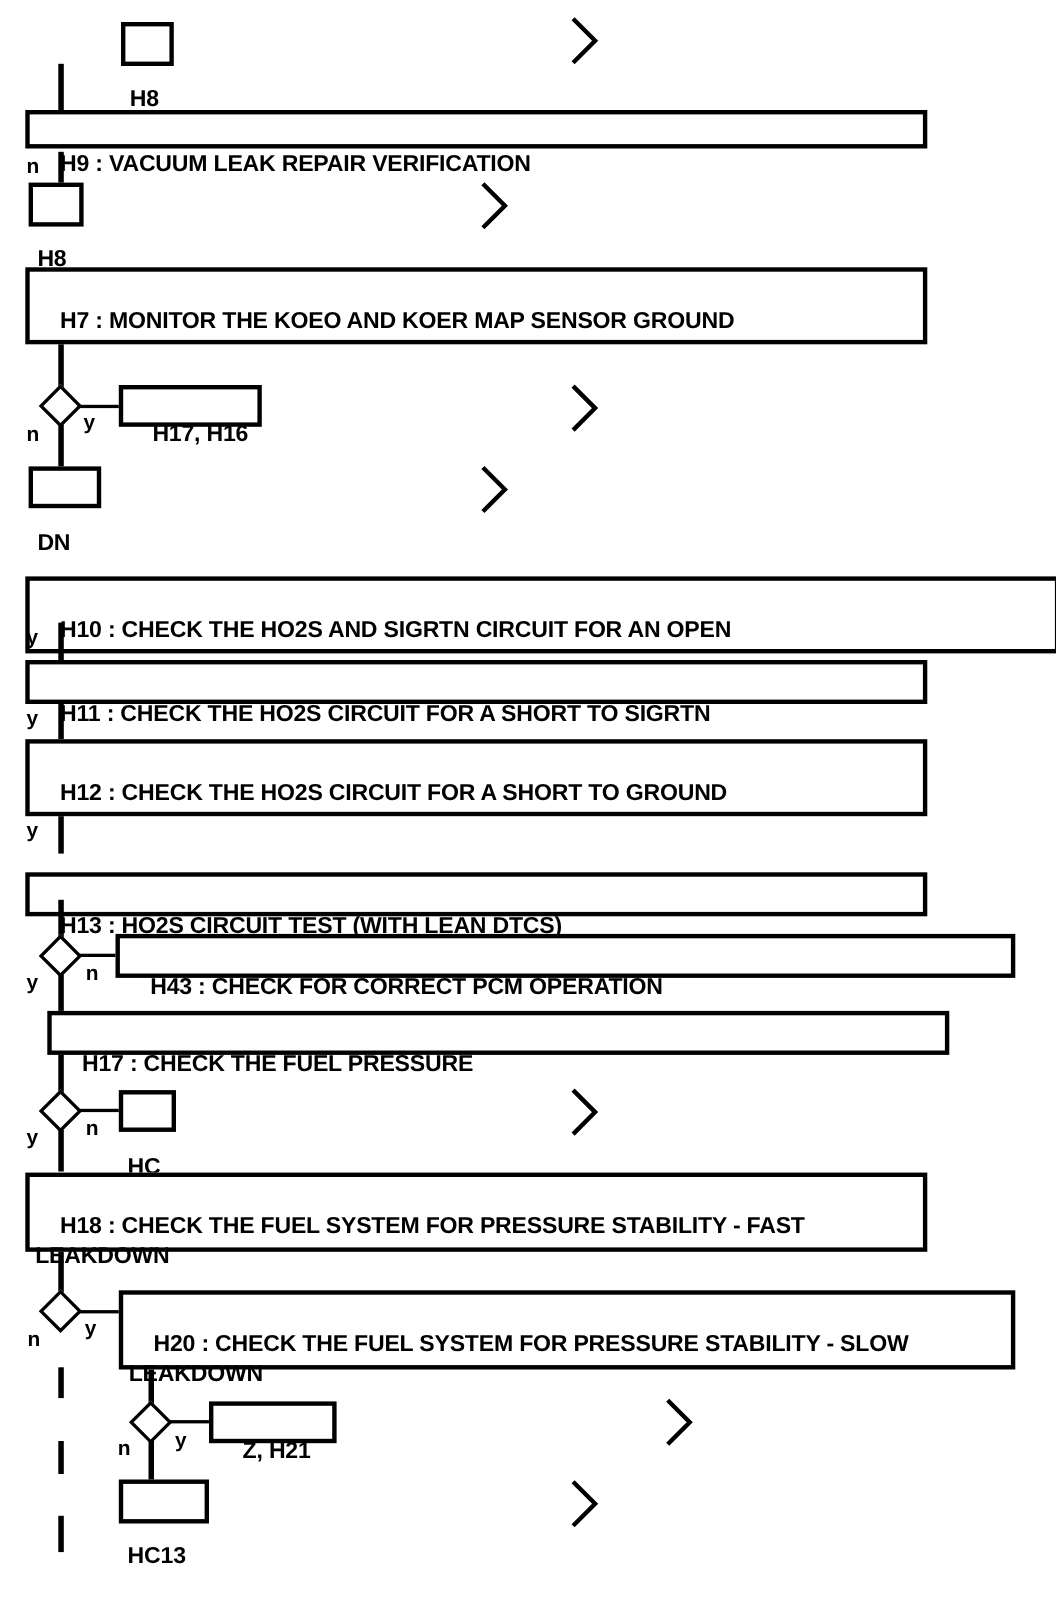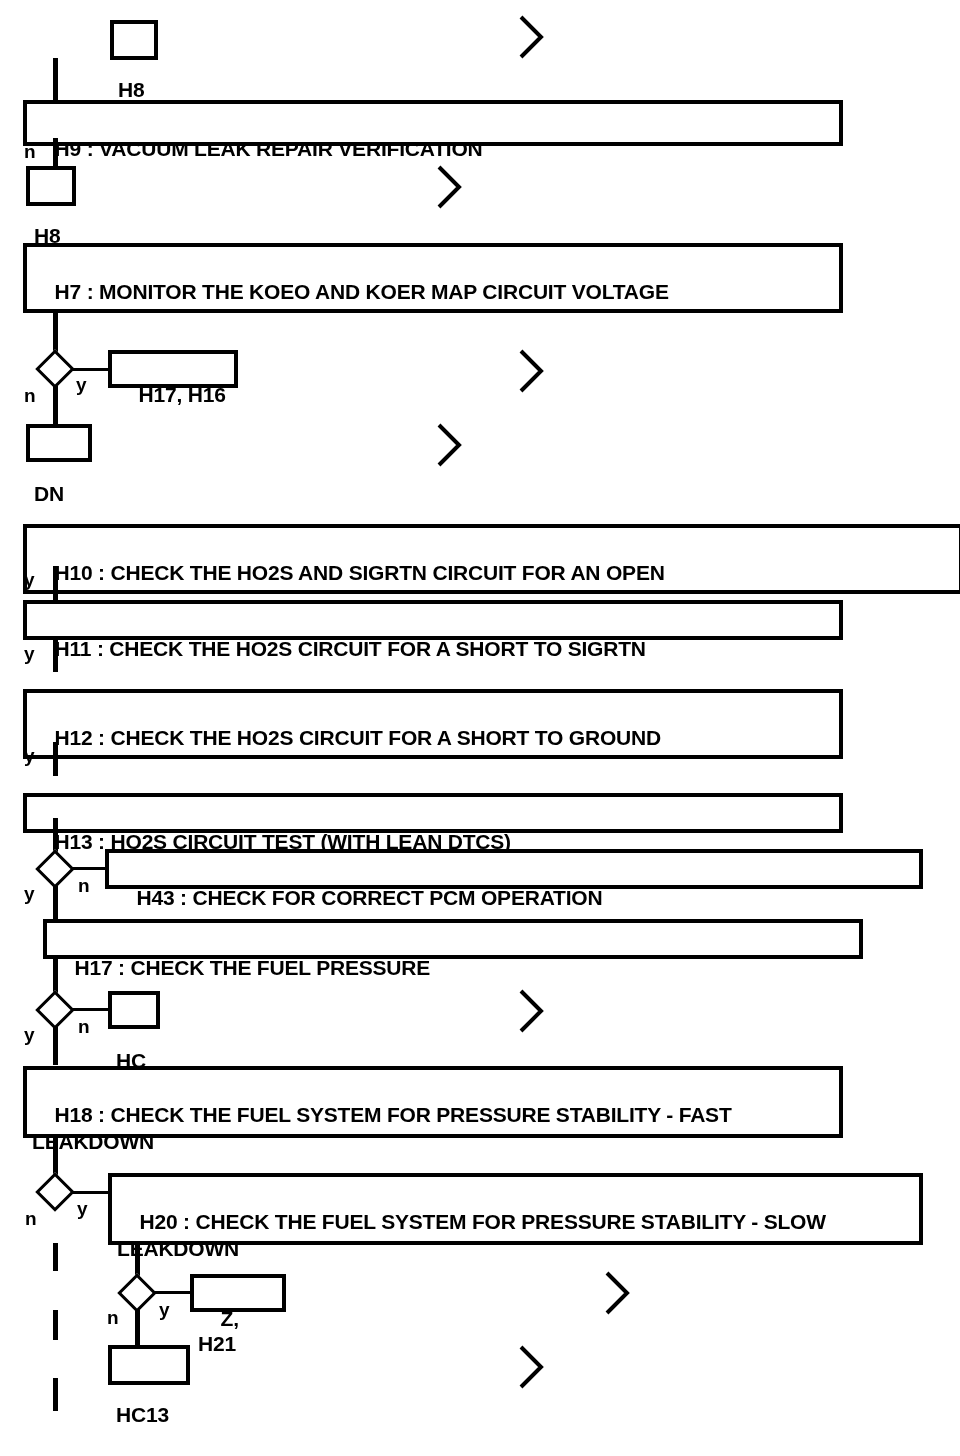--- a/index.html
+++ b/index.html
@@ -92,39 +92,39 @@
   </div>
 
   <div class="chev" style="left:516px; top:14px;">
     <svg width="30" height="46" viewBox="0 0 30 46">
         <path d="M5 3 L25 23 L5 43" fill="none" stroke="#000" stroke-width="4"></path>
       </svg>
   </div>
 
   <div class="vline" style="left:53px; top:58px; height:46px;"></div>
 
-  <div class="box" style="left:23px; top:100px; width:820px; height:46px;">
+  <div class="box" style="left:23px; top:100px; width:820px; height:35px;">
     <span>H9 : VACUUM LEAK REPAIR VERIFICATION</span>
   </div>
 
   <div class="blabel" style="left:24px; top:142px;">n</div>
   <div class="vline" style="left:53px; top:138px; height:30px;"></div>
 
   <div class="box tag" style="left:26px; top:166px; width:50px; height:40px;">
     <span>H8</span>
   </div>
 
   <div class="chev" style="left:434px; top:164px;">
     <svg width="30" height="46" viewBox="0 0 30 46">
         <path d="M5 3 L25 23 L5 43" fill="none" stroke="#000" stroke-width="4"></path>
       </svg>
   </div>
 
   <div class="box" style="left:23px; top:243px; width:820px; height:70px;">
-    <span>H7 : MONITOR THE KOEO AND KOER MAP CIRCUIT VOLTAGE</span>
+    <span>H7 : MONITOR THE KOEO AND KOER MAP SENSOR GROUND</span>
   </div>
 
   <div class="vline" style="left:53px; top:313px; height:40px;"></div>
   <div class="diamond" style="left:41px; top:355px;"></div>
 
   <div class="hline" style="left:72px; top:368px; width:38px;"></div>
   <div class="blabel" style="left:76px; top:375px;">y</div>
   <div class="box tag" style="left:108px; top:350px; width:130px; height:38px;">
     <span>H17, H16</span>
   </div>
@@ -152,21 +152,21 @@
   </div>
   <div class="blabel" style="left:24px; top:570px;">y</div>
   <div class="vline" style="left:53px; top:566px; height:34px;"></div>
 
   <div class="box" style="left:23px; top:600px; width:820px; height:40px;">
     <span>H11 : CHECK THE HO2S CIRCUIT FOR A SHORT TO SIGRTN</span>
   </div>
   <div class="blabel" style="left:24px; top:644px;">y</div>
   <div class="vline" style="left:53px; top:640px; height:32px;"></div>
 
-  <div class="box" style="left:23px; top:689px; width:820px; height:70px;">
+  <div class="box" style="left:23px; top:672px; width:820px; height:70px;">
     <span>H12 : CHECK THE HO2S CIRCUIT FOR A SHORT TO GROUND</span>
   </div>
   <div class="blabel" style="left:24px; top:746px;">y</div>
   <div class="vline" style="left:53px; top:742px; height:34px;"></div>
 
   <div class="box" style="left:23px; top:778px; width:820px; height:40px;margin-top:15px;">
     <span>H13 : HO2S CIRCUIT TEST (WITH LEAN DTCS)</span>
   </div>
 
   <div class="vline" style="left:53px; top:818px; height:35px;"></div>
@@ -219,21 +219,21 @@
   <div class="blabel" style="left:25px; top:1209px;">n</div>
   <div class="dash" style="left:53px; top:1243px; height:28px;"></div>
   <div class="dash" style="left:53px; top:1310px; height:30px;"></div>
   <div class="dash" style="left:53px; top:1378px; height:33px;"></div>
 
   <div class="vline" style="left:135px; top:1245px; height:33px;"></div>
   <div class="diamond" style="left:123px; top:1279px;"></div>
 
   <div class="hline" style="left:154px; top:1291px; width:38px;"></div>
   <div class="blabel" style="left:159px; top:1300px;">y</div>
-  <div class="box tag" style="left:190px; top:1274px; width:96px; height:38px;">
+  <div class="box tag" style="left:190px; top:1274px; width:116px; height:38px;">
     <span>Z, H21</span>
   </div>
 
   <div class="vline" style="left:135px; top:1310px; height:38px;"></div>
   <div class="blabel" style="left:107px; top:1308px;">n</div>
   <div class="box tag" style="left:108px; top:1345px; width:82px; height:40px;">
     <span>HC13</span>
   </div>
 
   <div class="chev" style="left:602px; top:1270px;">

